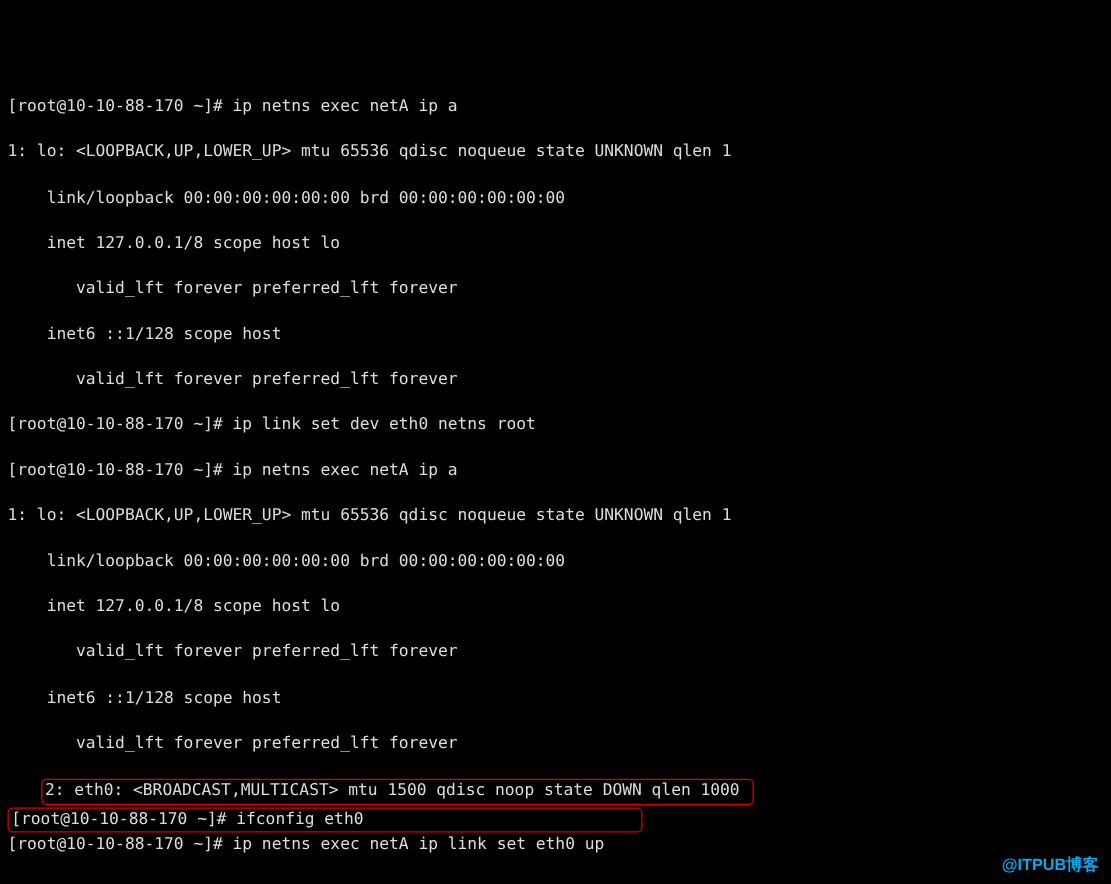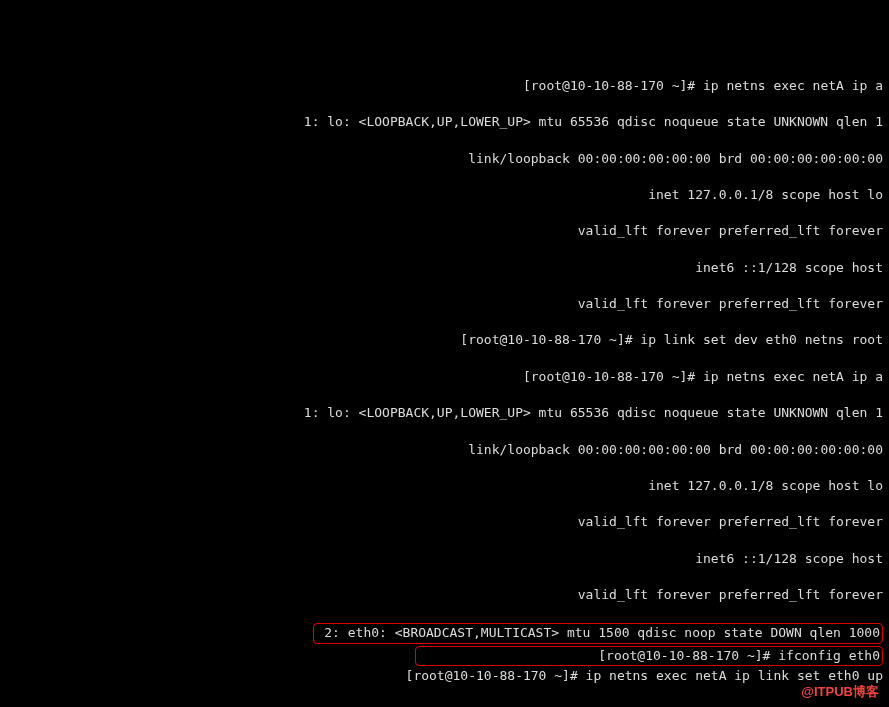--- a/index.html
+++ b/index.html
@@ -1,19 +1,18 @@
 <!DOCTYPE html>
 <html><head>
   <meta charset="utf-8">
   <style>
     * {
       margin: 0;
       padding: 0;
       box-sizing: border-box;
-      text-align: right;
     }
     body {
       background: #000;
       color: #ddd;
       font-family: 'Menlo', 'Monaco', 'Consolas', monospace;
       font-size: 13px;
       line-height: 1.4;
       width: 889px;
       height: 707px;
       padding: 4px 6px;
@@ -27,29 +26,30 @@
     .highlight-box {
       border: 1px solid #d00;
       border-radius: 4px;
       padding: 0 2px;
       margin: 1px 0;
       display: inline-block;
       white-space: pre;
     }
     .box1 {
       width: 570px;
+      margin-left: 27px;
     }
     .box2 {
-      width: 468px;
+      width: 508px;
     }
     .watermark {
       position: absolute;
       bottom: 6px;
       right: 10px;
-      color: #ef4444;
+      color: #0ea5e9;
       font-weight: bold;
       font-size: 13px;
       font-family: sans-serif;
     }
   </style>
 </head>
 <body>
 
 
 

